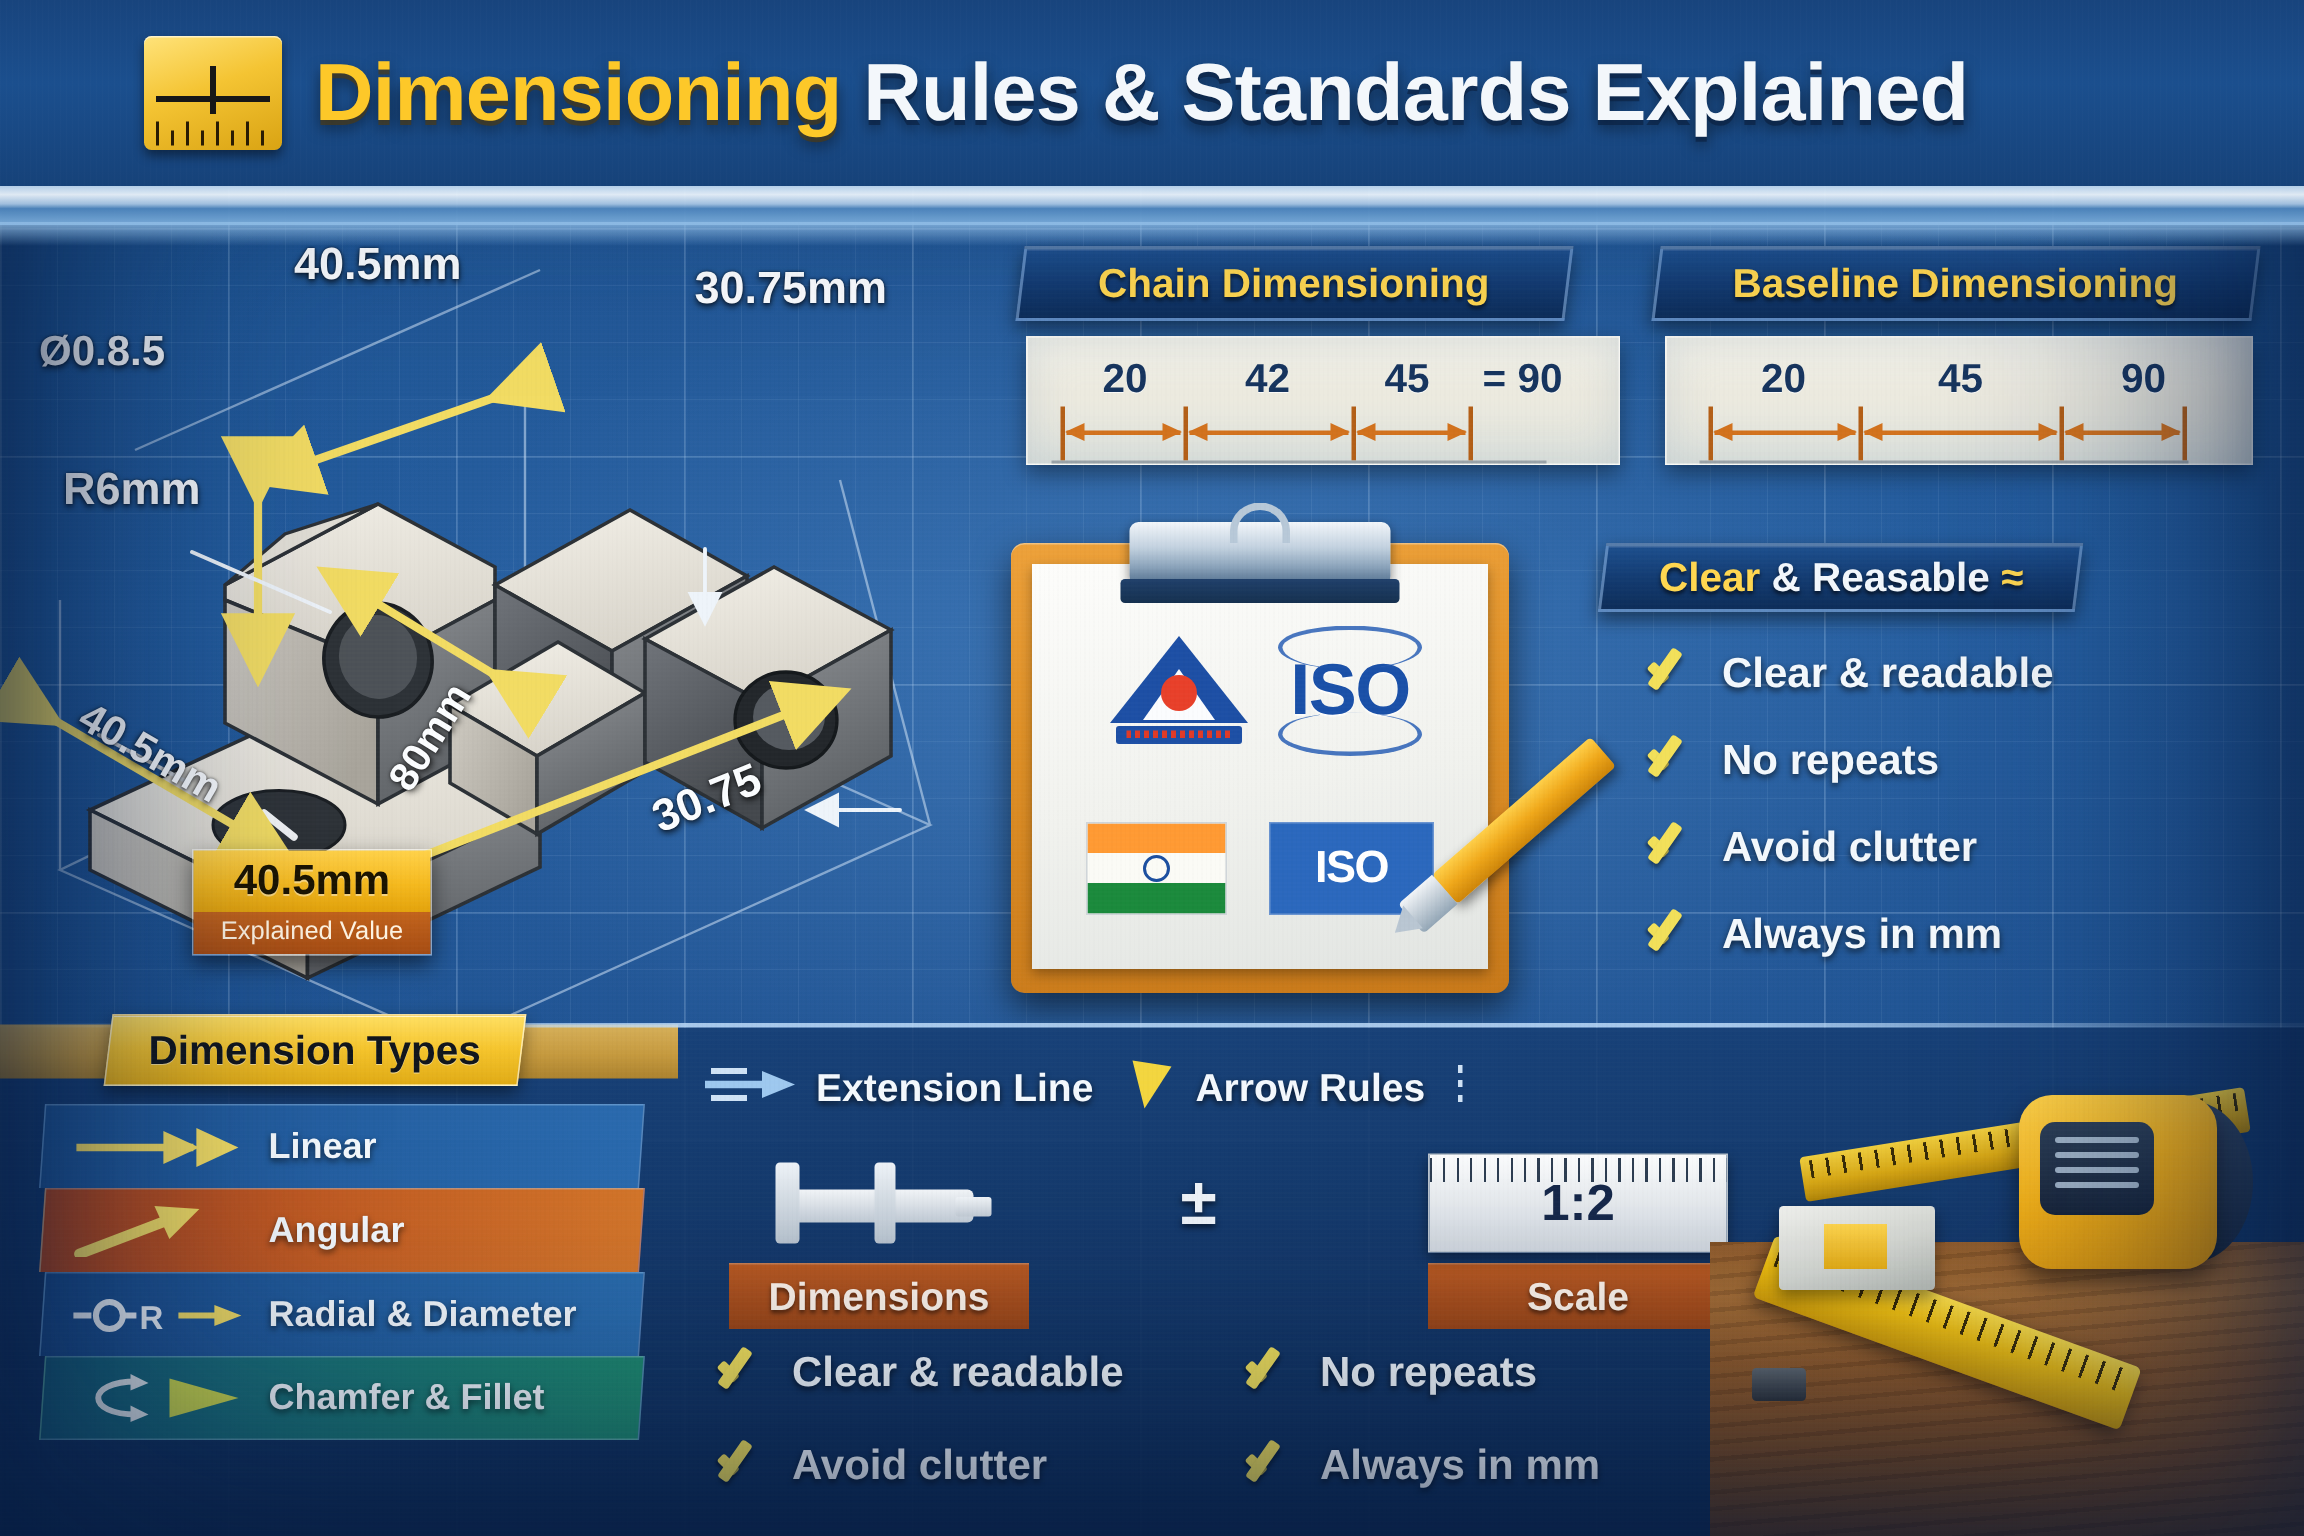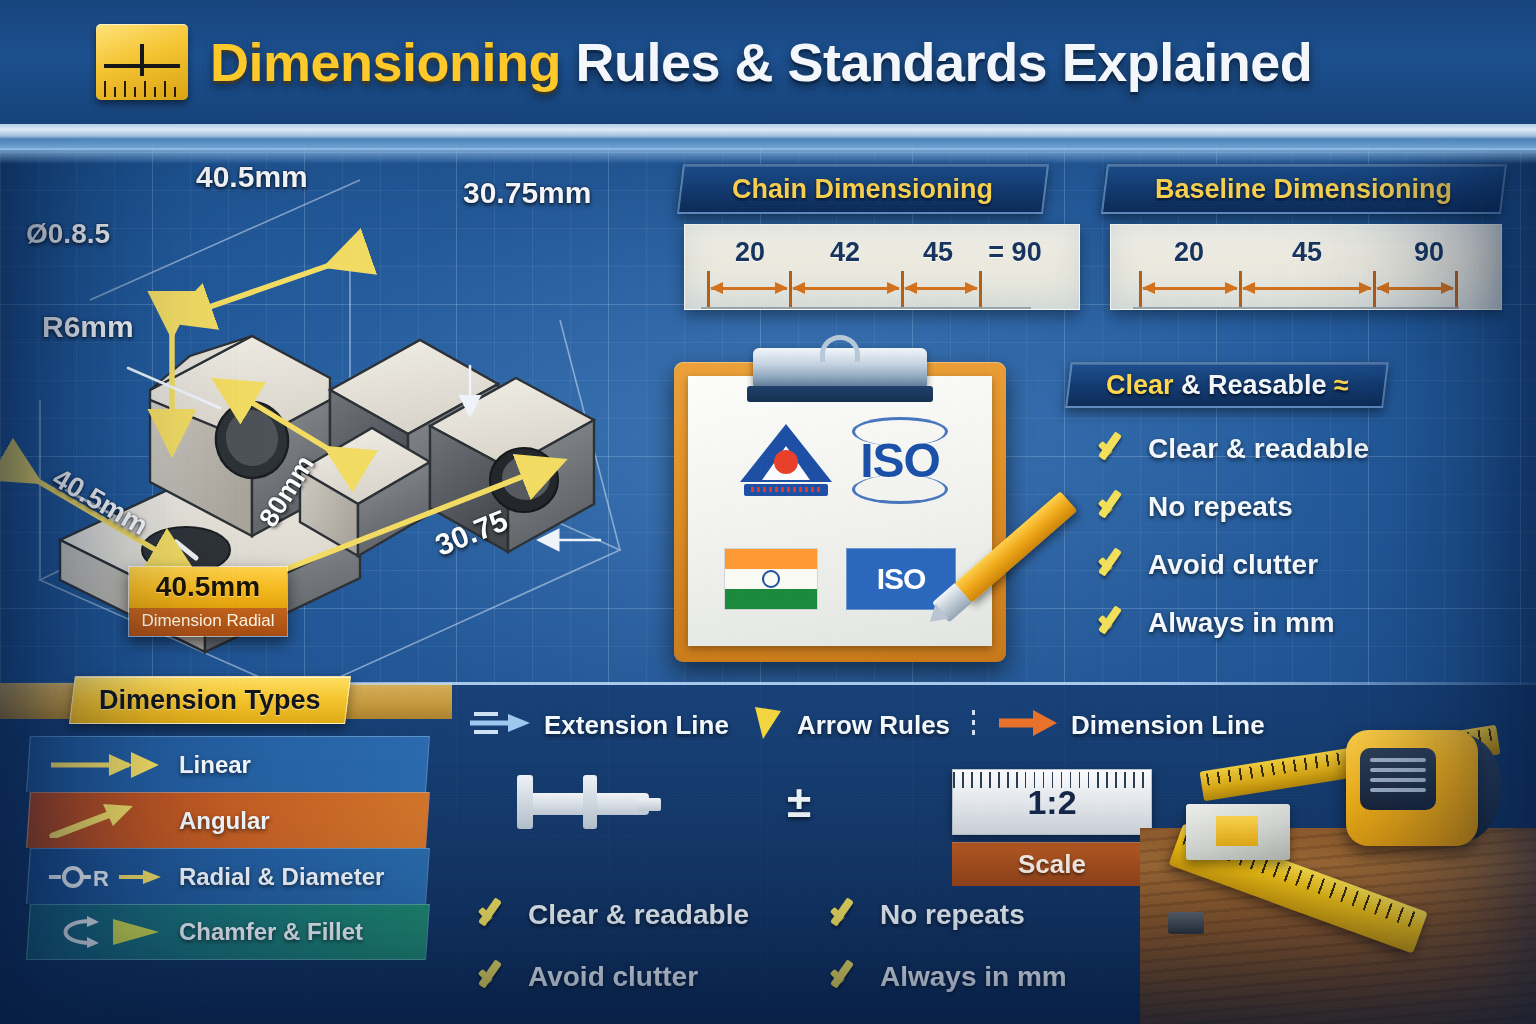--- a/index.html
+++ b/index.html
@@ -358,21 +358,21 @@
     <div class="dimtext" style="left:463px; top:26px; font-size:30px;">30.75mm</div>
     <div class="dimtext" style="left:26px; top:68px; font-size:28px;">Ø0.8.5</div>
     <div class="dimtext" style="left:42px; top:160px; font-size:30px;">R6mm</div>
     <div class="dimtext" style="left:48px; top:336px; font-size:28px; transform:rotate(30deg);">40.5mm</div>
     <div class="dimtext" style="left:248px; top:326px; font-size:27px; transform:rotate(-58deg);">80mm</div>
     <div class="dimtext" style="left:434px; top:366px; font-size:30px; transform:rotate(-22deg);">30.75</div>
   </div>
 
   <div id="callout">
     <div class="cval">40.5mm</div>
-    <div class="clab">Dimension Radial</div>
+    <div class="clab">Explained Value</div>
   </div>
 
   <div class="ribbon" style="left:680px; top:164px; width:366px;">
     <span class="gold">Chain Dimensioning</span>
   </div>
   <div class="dimpanel" style="left:684px; top:224px; width:396px; height:86px;">
     <div class="dimlabels">
       <span style="left:65px;">20</span>
       <span style="left:160px;">42</span>
       <span style="left:253px;">45</span>
@@ -528,40 +528,32 @@
     </div>
     <div class="lg-item">
       <span>
         <svg width="34" height="36" viewBox="0 0 34 36">
           <path d="M4 2 L30 6 L12 34 Z" fill="#f3d63f"></path>
         </svg>
       </span>
       <span class="lg-label">Arrow Rules</span>
     </div>
     <span class="lg-sep"></span>
-    <div class="lg-item">
-      <span>
-        <svg width="62" height="30" viewBox="0 0 62 30">
-          <line x1="2" y1="15" x2="42" y2="15" stroke="#e9722a" stroke-width="9"></line>
-          <polygon points="36,2 60,15 36,28" fill="#e9722a"></polygon>
-        </svg>
-      </span>
-      <span class="lg-label">Dimension Line</span>
-    </div>
   </div>
 
   <div class="fcard" style="left:486px; top:762px; width:200px;">
     <div class="ficon">
       <span class="caliper">
         <i class="body"></i>
           <i class="jaw1"></i>
           <i class="jaw2"></i>
           <i class="rod"></i>
       </span>
     </div>
+    <div class="flabel">Dimensions</div>
   </div>
 
   <div class="fcard" style="left:694px; top:762px; width:210px;">
     <div class="ficon" style="gap:16px;">
       <span class="plusminus">±</span>
     </div>
   </div>
 
   <div class="fcard" style="left:952px; top:762px; width:200px;">
     <div class="ficon">

